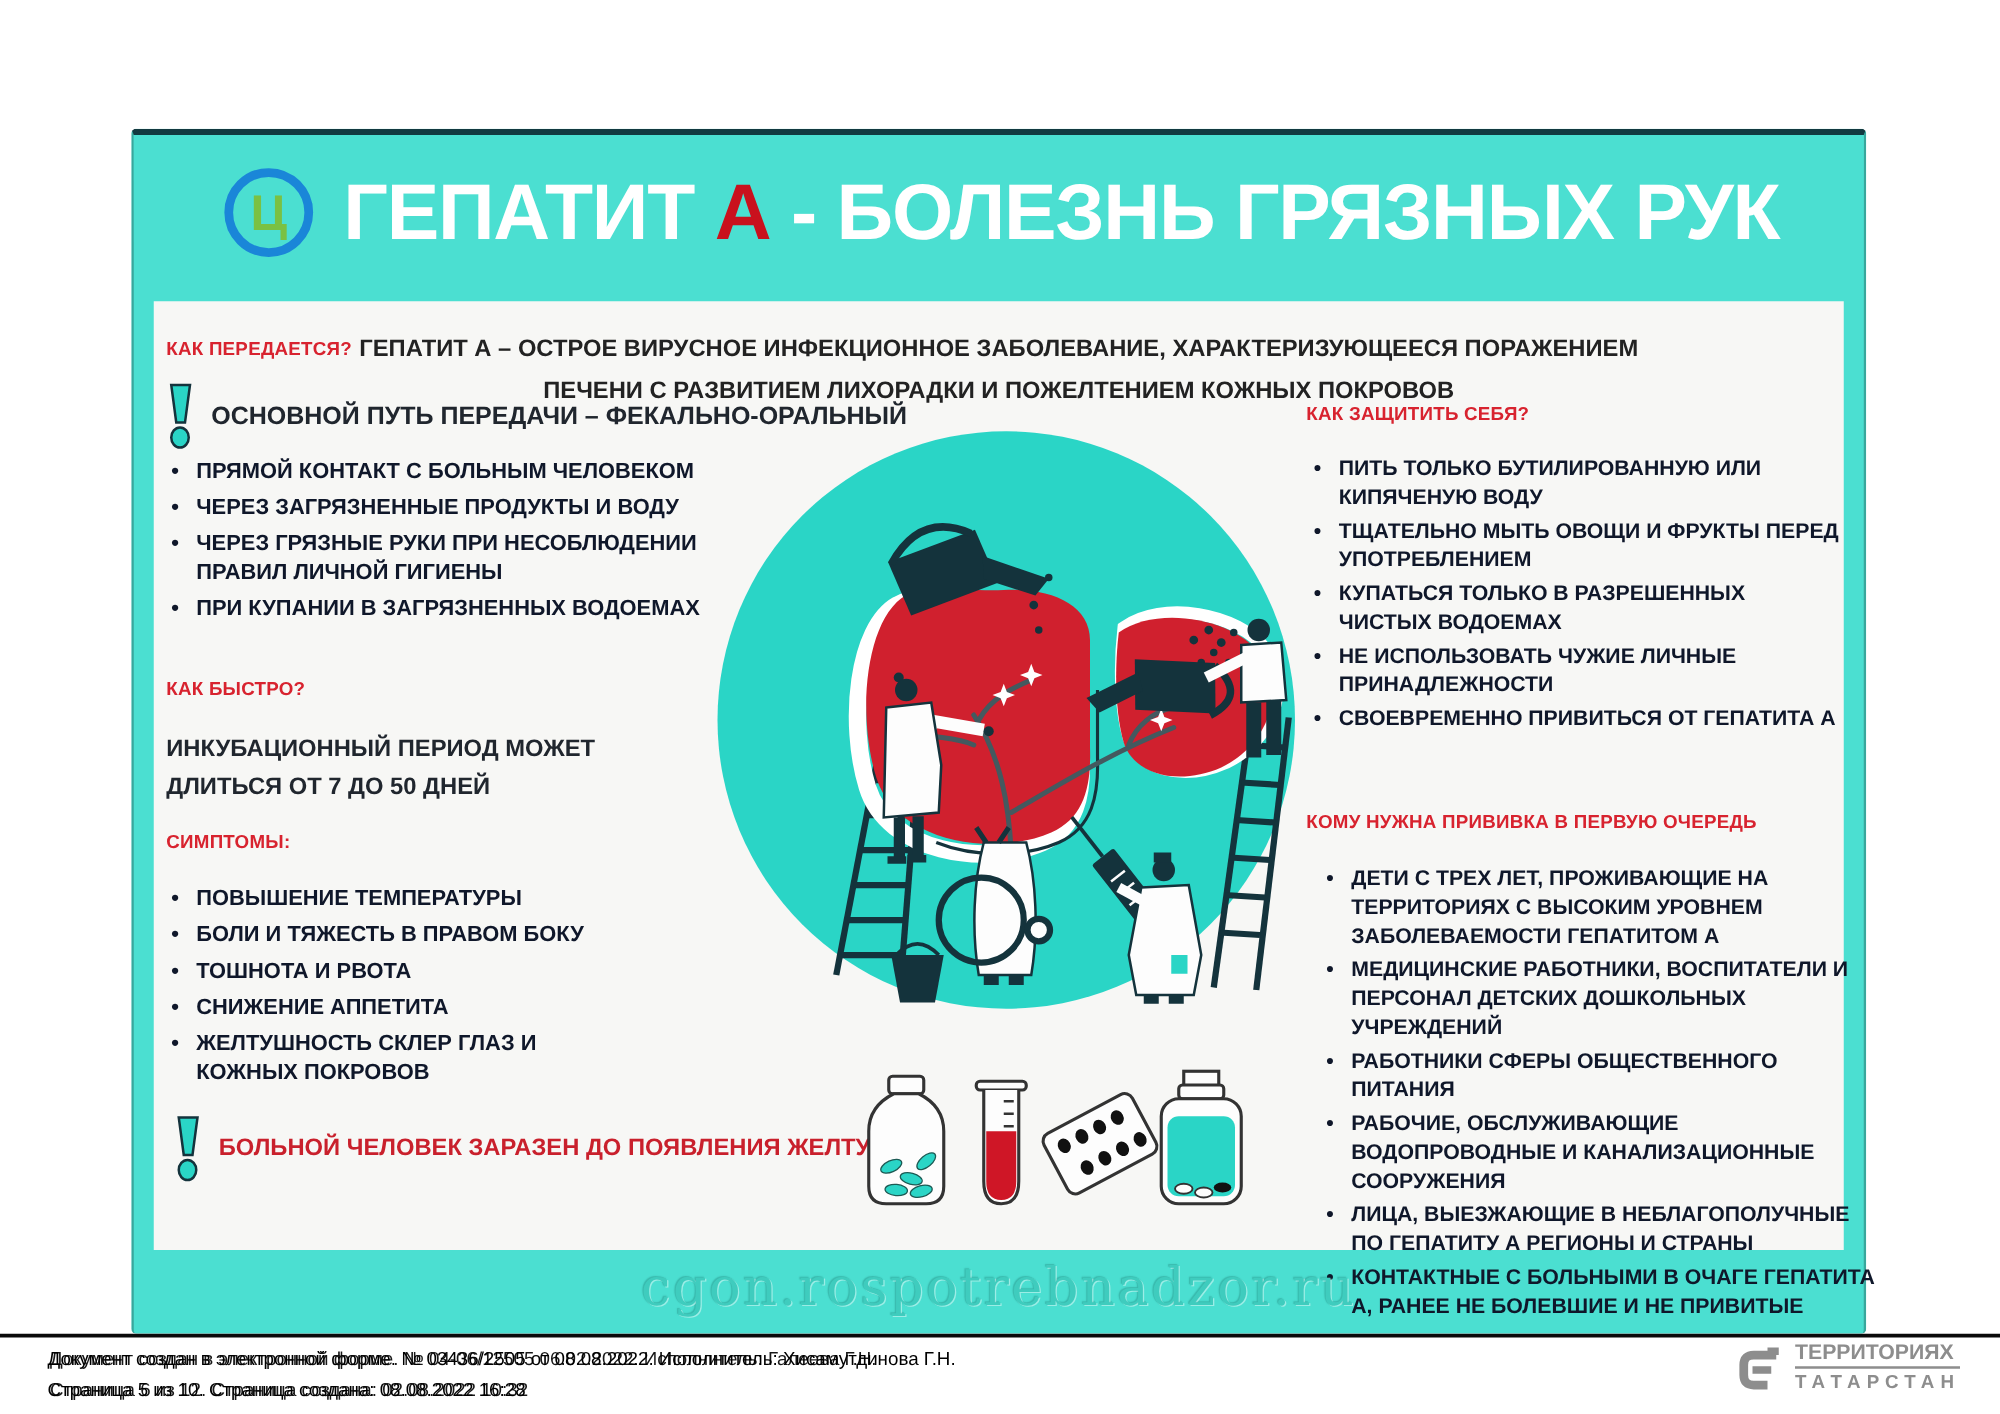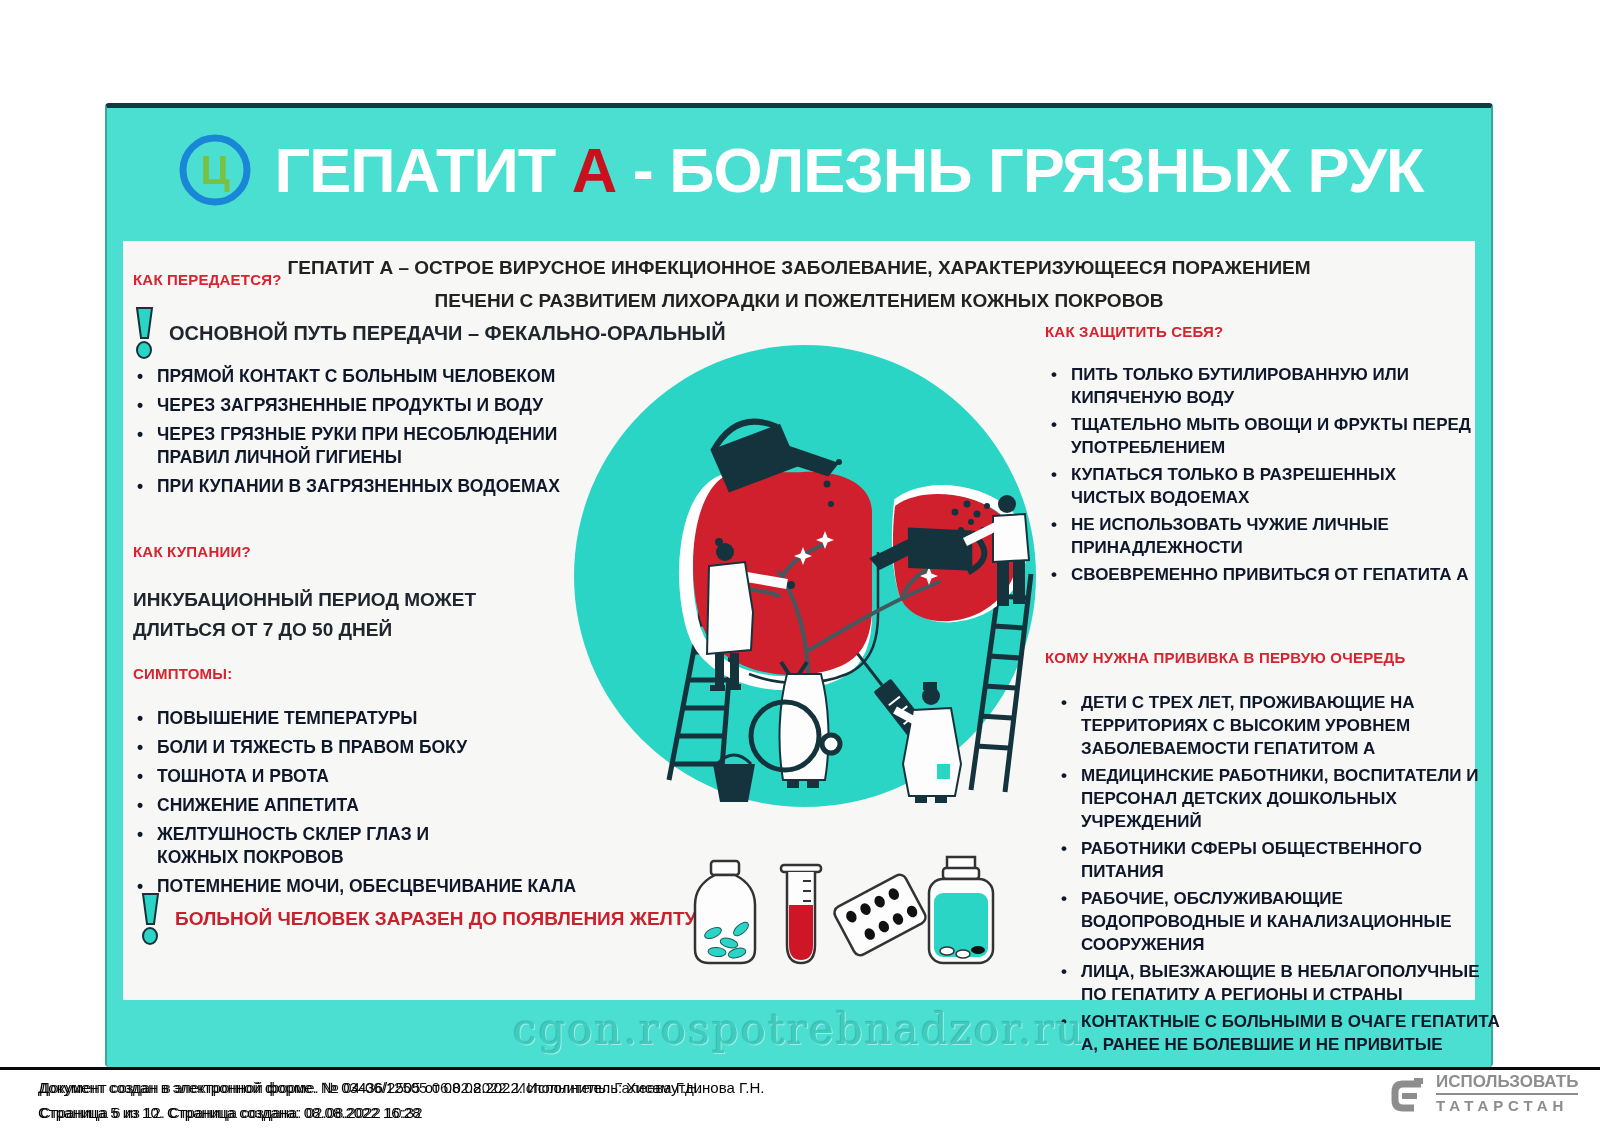--- a/index.html
+++ b/index.html
@@ -13,21 +13,21 @@
   #title-row{position:absolute;left:0;top:22px;width:100%;display:flex;
              justify-content:center;align-items:center;gap:20px;}
   #title{font-size:63px;font-weight:700;color:#fff;letter-spacing:-1px;white-space:nowrap;}
   #title .accent{color:#c9111d;}
   
   #panel{position:absolute;left:16px;top:133px;width:1352px;height:759px;
          background:#f7f7f5;}
   .abs{position:absolute;}
   #intro{left:0;top:10px;width:100%;text-align:center;font-size:19px;font-weight:700;
          color:#222;line-height:1.75;}
-  #intro .in{display:block;max-width:1090px;margin:0 auto;}
+  #intro .in{display:block;max-width:1090px;margin:12px auto;}
   .red-h{font-size:15px;font-weight:700;color:#d8232f;letter-spacing:.2px;}
   .ink{color:#20262e;font-weight:700;}
   .callout{display:flex;align-items:center;gap:12px;}
   .callout .txt{font-size:20px;}
   .warning-txt{font-size:19px;color:#c9202c;font-weight:700;}
   ul.blist{list-style:none;margin:0;padding:0;}
   ul.blist li{position:relative;padding-left:22px;font-size:17.5px;font-weight:700;
               color:#0f172a;line-height:23px;margin-bottom:6px;}
   ul.blist li::before{content:"•";position:absolute;left:2px;top:0;}
   ul.tight li{font-size:17px;line-height:23px;margin-bottom:4px;}
@@ -75,32 +75,31 @@
         <span class="txt ink">ОСНОВНОЙ ПУТЬ ПЕРЕДАЧИ – ФЕКАЛЬНО-ОРАЛЬНЫЙ</span>
       </div>
 
       <ul class="blist abs" style="left:12px;top:124px;width:480px;">
         <li>ПРЯМОЙ КОНТАКТ С БОЛЬНЫМ ЧЕЛОВЕКОМ</li>
         <li>ЧЕРЕЗ ЗАГРЯЗНЕННЫЕ ПРОДУКТЫ И ВОДУ</li>
         <li>ЧЕРЕЗ ГРЯЗНЫЕ РУКИ ПРИ НЕСОБЛЮДЕНИИ ПРАВИЛ ЛИЧНОЙ ГИГИЕНЫ</li>
         <li>ПРИ КУПАНИИ В ЗАГРЯЗНЕННЫХ ВОДОЕМАХ</li>
       </ul>
 
-      <div class="abs red-h" style="left:10px;top:302px;">КАК КУПАНИИ?</div>
+      <div class="abs red-h" style="left:10px;top:302px;">КАК БЫСТРО?</div>
       <div class="abs ink" style="left:10px;top:344px;width:430px;font-size:19px;line-height:1.6;">ИНКУБАЦИОННЫЙ ПЕРИОД МОЖЕТ ДЛИТЬСЯ ОТ 7 ДО 50 ДНЕЙ</div>
 
       <div class="abs red-h" style="left:10px;top:424px;">СИМПТОМЫ:</div>
 
       <ul class="blist abs" style="left:12px;top:466px;width:480px;">
         <li>ПОВЫШЕНИЕ ТЕМПЕРАТУРЫ</li>
         <li>БОЛИ И ТЯЖЕСТЬ В ПРАВОМ БОКУ</li>
         <li>ТОШНОТА И РВОТА</li>
         <li>СНИЖЕНИЕ АППЕТИТА</li>
         <li style="width:340px;">ЖЕЛТУШНОСТЬ СКЛЕР ГЛАЗ И КОЖНЫХ ПОКРОВОВ</li>
-        <li>ПОТЕМНЕНИЕ МОЧИ, ОБЕСЦВЕЧИВАНИЕ КАЛА</li>
       </ul>
 
       <div class="abs callout" style="left:14px;top:650px;">
         <svg width="26" height="56" viewBox="0 0 26 56">
           <polygon points="6,3 21,3 17,33 10,33" fill="#2ad5c6" stroke="#14333c" stroke-width="2"></polygon>
           <ellipse cx="13" cy="45" rx="7" ry="8" fill="#2ad5c6" stroke="#14333c" stroke-width="2"></ellipse>
         </svg>
         <span class="warning-txt">БОЛЬНОЙ ЧЕЛОВЕК ЗАРАЗЕН ДО ПОЯВЛЕНИЯ ЖЕЛТУХИ!</span>
       </div>
 
@@ -316,17 +315,17 @@
     <span class="layer b">Страница 6 из 12. Страница создана: 02.08.2022 10:32</span>
   </div>
 
   <div id="et-logo">
     <svg width="40" height="40" viewBox="0 0 40 40">
       <path d="M33,11 H15 Q7,11 7,19 V27 Q7,35 15,35 H26" fill="none" stroke="#8d8d8d" stroke-width="7"></path>
       <rect x="14" y="20" width="15" height="6" fill="#8d8d8d"></rect>
       <rect x="26" y="5" width="9" height="6" fill="#8d8d8d"></rect>
     </svg>
     <div id="et-text">
-      <div class="l1">ИСПОЛЬЗОВАТЬ</div>
+      <div class="l1">ТЕРРИТОРИЯХ</div>
       <div class="l2">ТАТАРСТАН</div>
     </div>
   </div>
 </div>
 
 </body></html>

